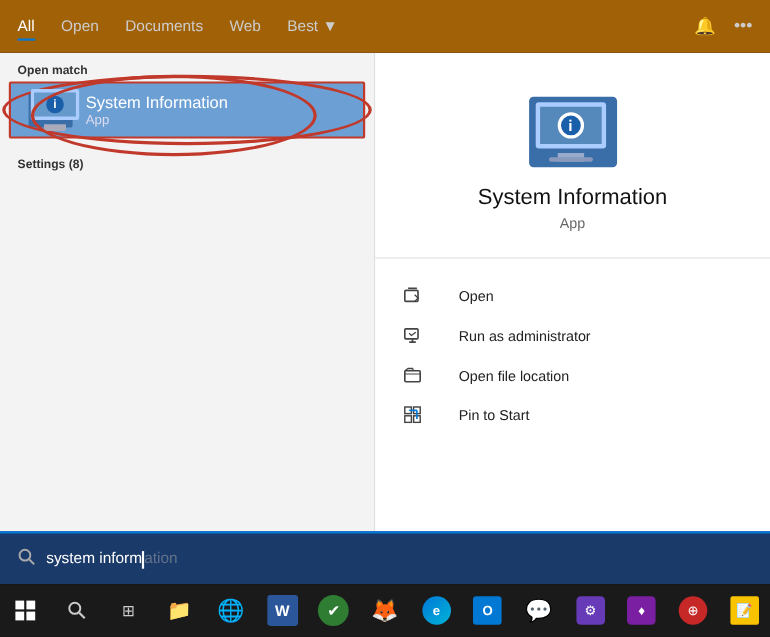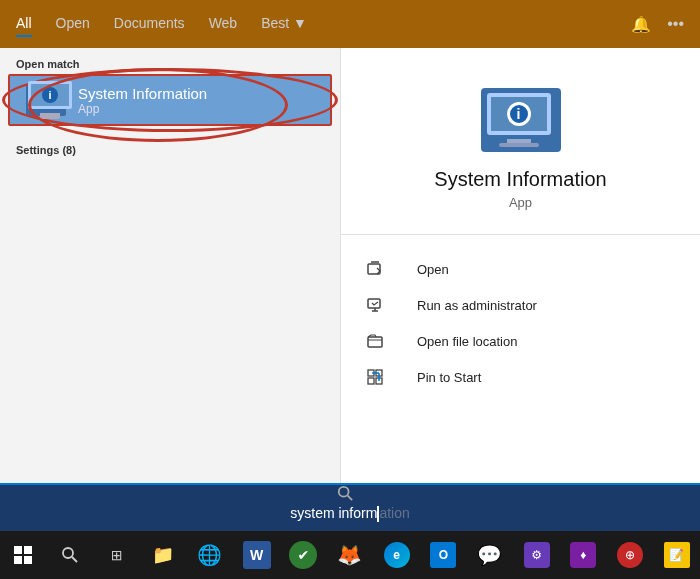--- a/index.html
+++ b/index.html
@@ -208,23 +208,22 @@
     }
 
     
     .search-bottom {
       position: absolute;
       bottom: 48px; left: 0; right: 0;
       height: 48px;
       background: #1a3a6a;
       display: flex;
       align-items: center;
-      padding: 0 16px;
+      padding: 16px 16px;
       border-top: 2px solid #0078d7;
-      flex-direction: column;
     }
     .search-bottom-icon { color: #aaa; font-size: 16px; margin-right: 10px; }
     .search-bottom-text { color: #fff; font-size: 14px; }
     .search-cursor { display: inline-block; width: 2px; height: 16px; background: #fff; vertical-align: middle; animation: blink 1s step-end infinite; }
     @keyframes blink { 50% { opacity: 0; } }
 
     
     .red-ellipse {
       position: absolute;
       top: 68px; left: 28px;

